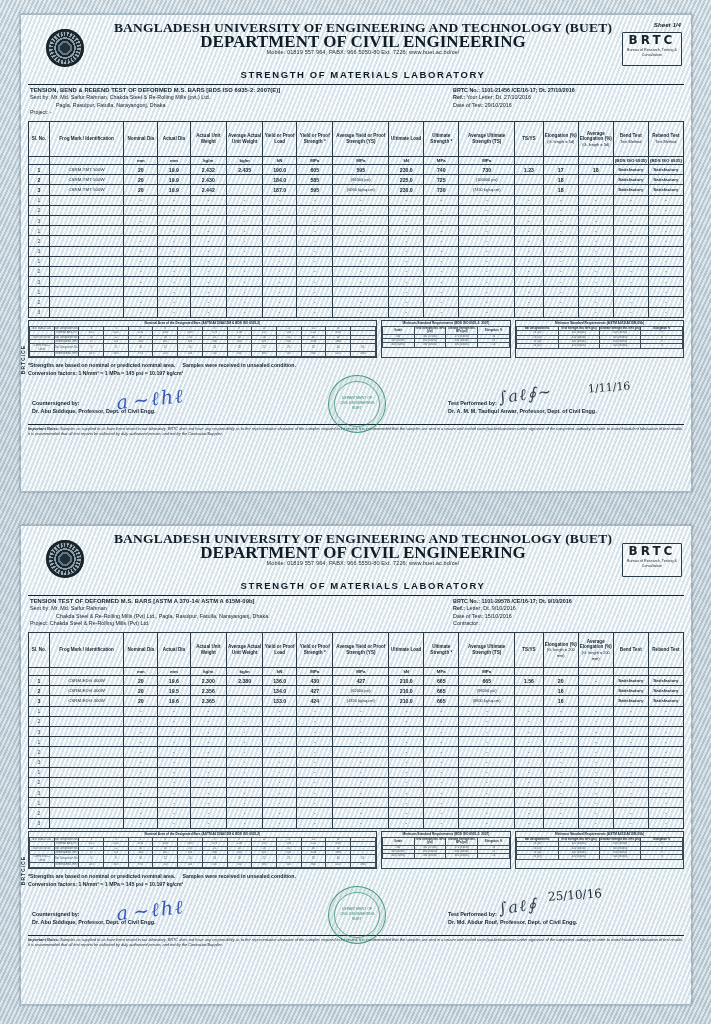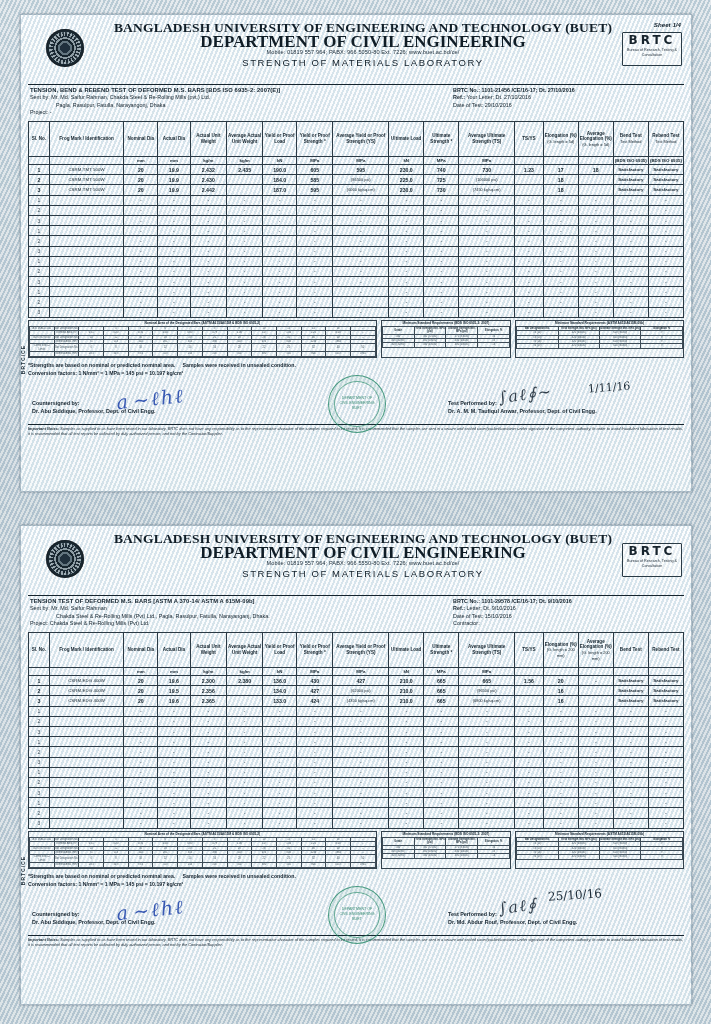--- a/index.html
+++ b/index.html
@@ -47,22 +47,22 @@
     font-family:"Liberation Serif", serif;font-weight:bold;font-size:13.5px;
     letter-spacing:.2px;color:#101d27;line-height:14px;
     font-variant:small-caps;
   }
   .univ .l2{
     font-family:"Liberation Serif", serif;font-weight:bold;font-size:17px;
     color:#101d27;line-height:13px;font-variant:small-caps;
   }
   .univ .l3{font-size:5.6px;color:#22323d;line-height:8px;letter-spacing:.1px;}
   .univ .l4{
-    font-weight:normal;font-size:9.5px;letter-spacing:1.6px;color:#101d27;
-    line-height:12px;margin-top:1px;font-variant:small-caps;
+    font-weight:bold;font-size:9.5px;letter-spacing:1.6px;color:#101d27;
+    line-height:12px;margin-top:13px;font-variant:small-caps;
   }
   .sheet{position:absolute;right:3px;top:0px;font-weight:bold;font-style:italic;font-size:6.2px;}
   .brtclogo{
     position:absolute;right:2px;top:11px;width:58px;height:32px;
     border:1px solid #2a3b46;border-radius:1px;text-align:center;
     background:rgba(255,255,255,.35);
   }
   .brtclogo .big{font-weight:bold;font-size:12px;letter-spacing:3px;line-height:15px;color:#17242d;font-family:"DejaVu Sans",sans-serif;}
   .brtclogo .sub{font-size:3.7px;line-height:4.6px;color:#1d2b35;}
 

